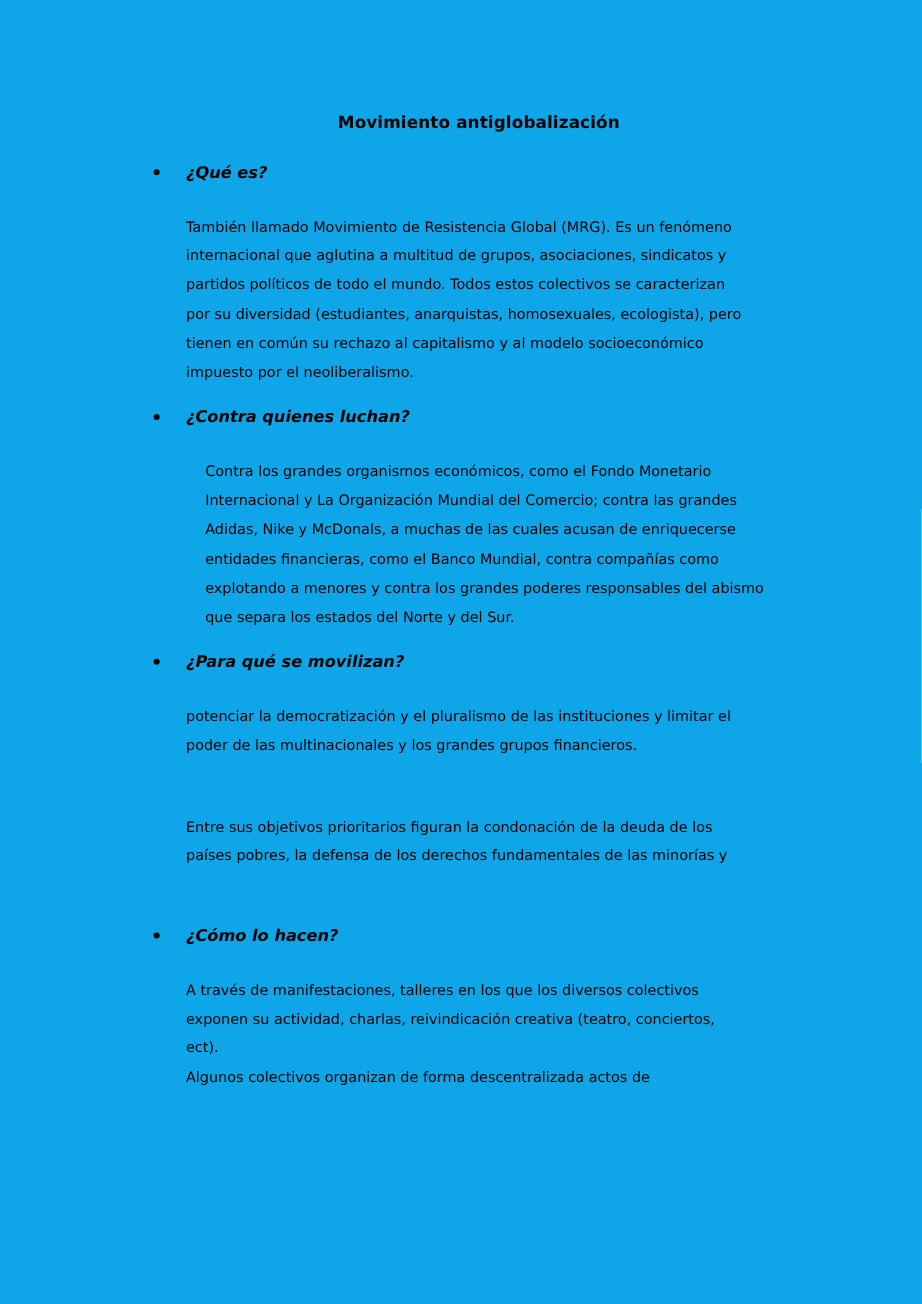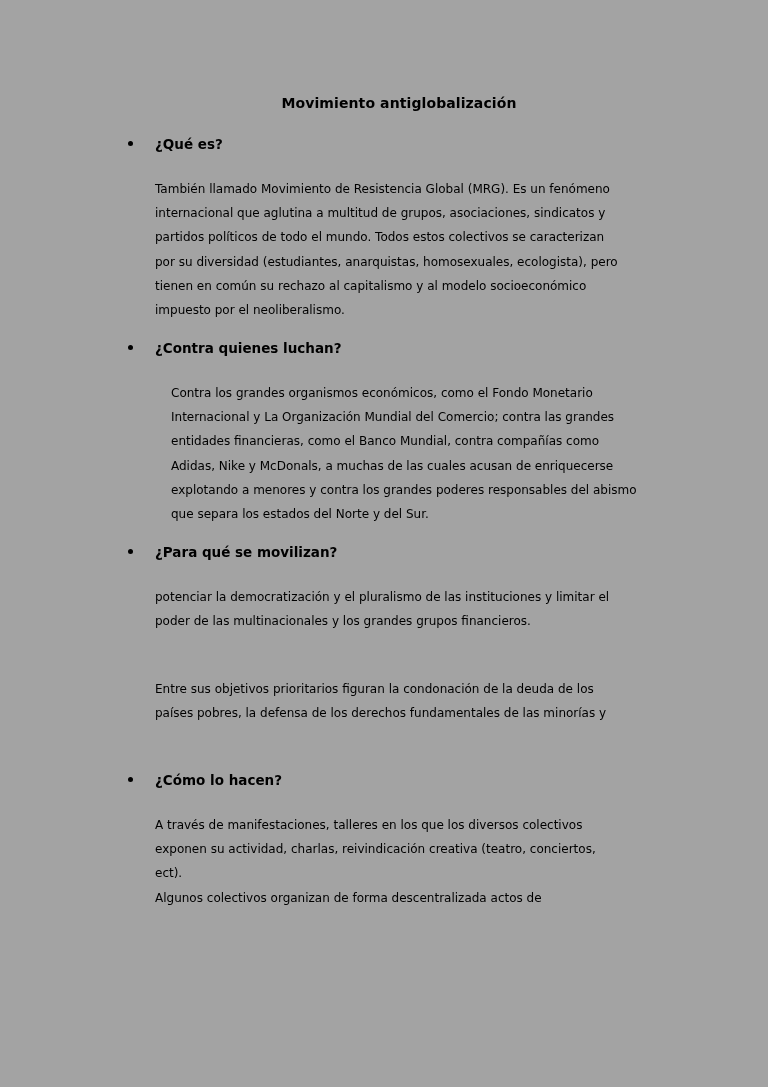--- a/index.html
+++ b/index.html
@@ -14,21 +14,21 @@
       overflow: hidden;
       font-family: "DejaVu Sans", sans-serif;
       color: #000000;
     }
     .page {
       position: absolute;
       left: 0;
       top: 0;
       width: 768px;
       height: 1087px;
-      background: #a3a3a3;
+      background: #0ea5e9;
     }
     .title {
       position: absolute;
       top: 95px;
       left: 0;
       width: 768px;
       text-align: center;
       font-size: 14px;
       font-weight: bold;
       text-decoration: underline;
@@ -51,20 +51,21 @@
       width: 5px;
       height: 5px;
       border-radius: 50%;
       background: #000;
     }
     .heading-text {
       position: absolute;
       left: 27px;
       top: 0;
       white-space: nowrap;
+      font-style: italic;
     }
     .para {
       position: absolute;
       left: 155px;
       width: 520px;
       font-size: 12px;
       line-height: 24.2px;
     }
     .para .line {
       display: block;
@@ -92,22 +93,22 @@
     <span class="line">impuesto por el neoliberalismo.</span>
   </div>
 
   <div class="heading" style="top:338px;">
     <span class="bullet"></span>
     <span class="heading-text">¿Contra quienes luchan?</span>
   </div>
   <div class="para" style="top:381px;margin-left:16px;">
     <span class="line">Contra los grandes organismos económicos, como el Fondo Monetario</span>
     <span class="line">Internacional y La Organización Mundial del Comercio; contra las grandes</span>
+    <span class="line">Adidas, Nike y McDonals, a muchas de las cuales acusan de enriquecerse</span>
     <span class="line">entidades financieras, como el Banco Mundial, contra compañías como</span>
-    <span class="line">Adidas, Nike y McDonals, a muchas de las cuales acusan de enriquecerse</span>
     <span class="line">explotando a menores y contra los grandes poderes responsables del abismo</span>
     <span class="line">que separa los estados del Norte y del Sur.</span>
   </div>
 
   <div class="heading" style="top:542px;">
     <span class="bullet"></span>
     <span class="heading-text">¿Para qué se movilizan?</span>
   </div>
   <div class="para" style="top:585px;">
     <span class="line">potenciar la democratización y el pluralismo de las instituciones y limitar el</span>

